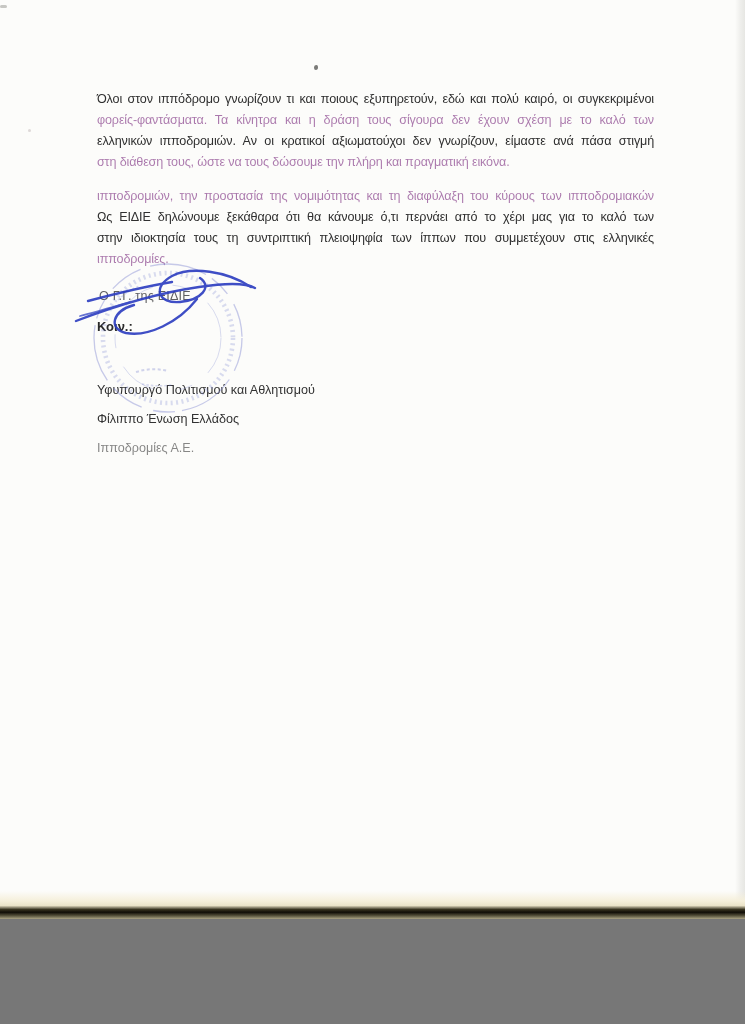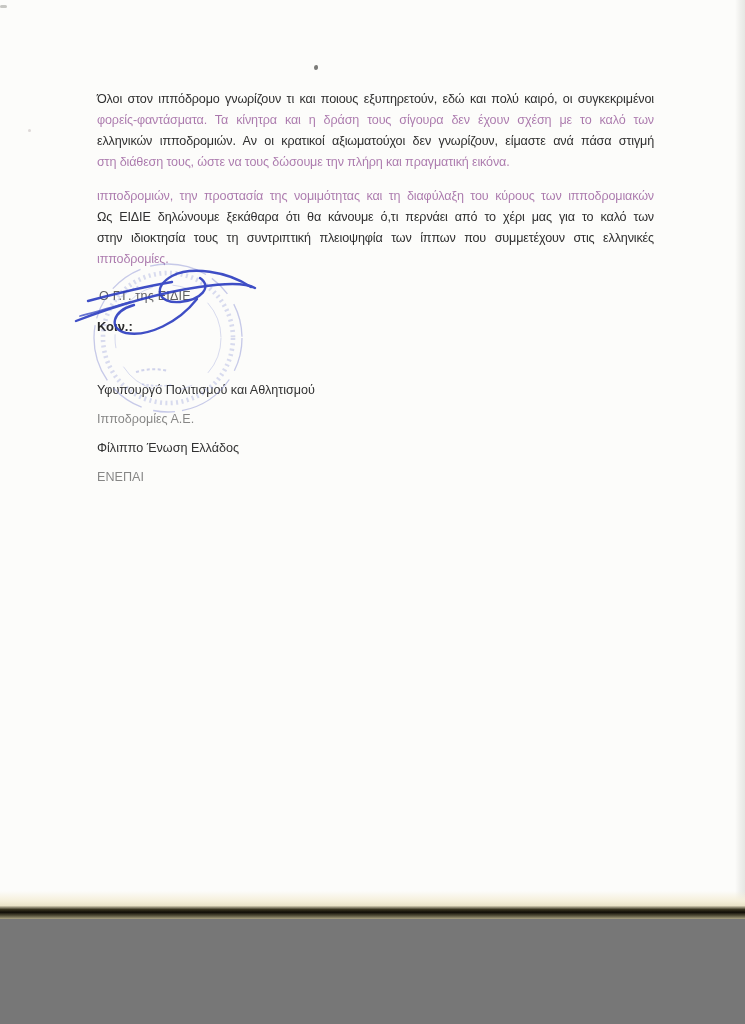--- a/index.html
+++ b/index.html
@@ -68,23 +68,22 @@
       <div class="line last faded">ιπποδρομίες.</div>
     </div>
   </div>
 
   <div class="signer">Ο Γ.Γ. της ΕΙΔΙΕ</div>
 
   <div class="cc-label">Κοιν.:</div>
 
   <div class="recipients">
     <div class="recipient">Υφυπουργό Πολιτισμού και Αθλητισμού</div>
+    <div class="recipient">Φίλιππο Ένωση Ελλάδος</div>
     <div class="recipient faded">Ιπποδρομίες Α.Ε.</div>
-    <div class="recipient">Φίλιππο Ένωση Ελλάδος</div>
-    <div class="recipient faded">ΕΝΕΠΑΙ</div>
   </div>
 
   <svg class="overlay" width="745" height="1024" viewBox="0 0 745 1024">
 
     <g>
       <circle cx="168" cy="338" r="74" fill="none" stroke="#7b84cf" stroke-width="1.3" opacity="0.42" stroke-dasharray="34 10 58 7 22 12"></circle>
       <circle cx="168" cy="338" r="65" fill="none" stroke="#7b84cf" stroke-width="4.6" opacity="0.28" stroke-dasharray="2 3.4"></circle>
       <circle cx="168" cy="338" r="53" fill="none" stroke="#8a92d4" stroke-width="1" opacity="0.32" stroke-dasharray="38 20 14 26"></circle>
       <path d="M136,372 q16,-5 32,-1" fill="none" stroke="#7b84cf" stroke-width="2" opacity="0.35" stroke-dasharray="3 2.5"></path>
       <path d="M142,384 q14,3 30,1" fill="none" stroke="#7b84cf" stroke-width="1.6" opacity="0.3" stroke-dasharray="2.5 2"></path>

